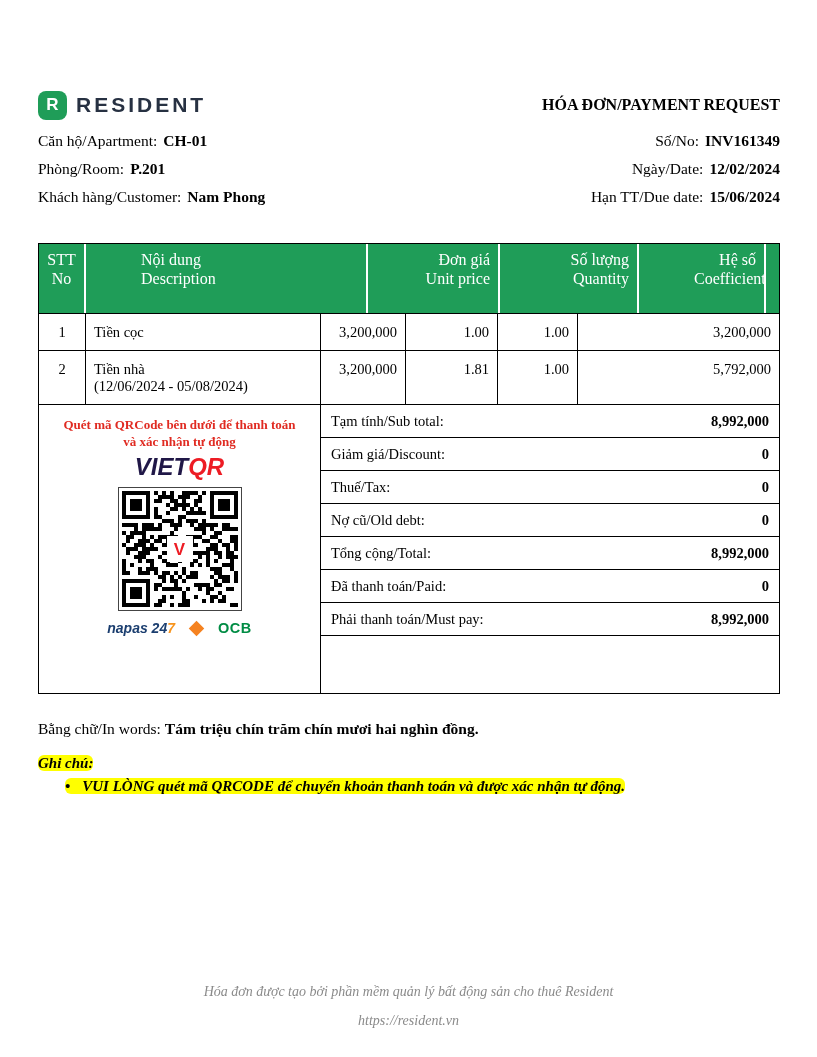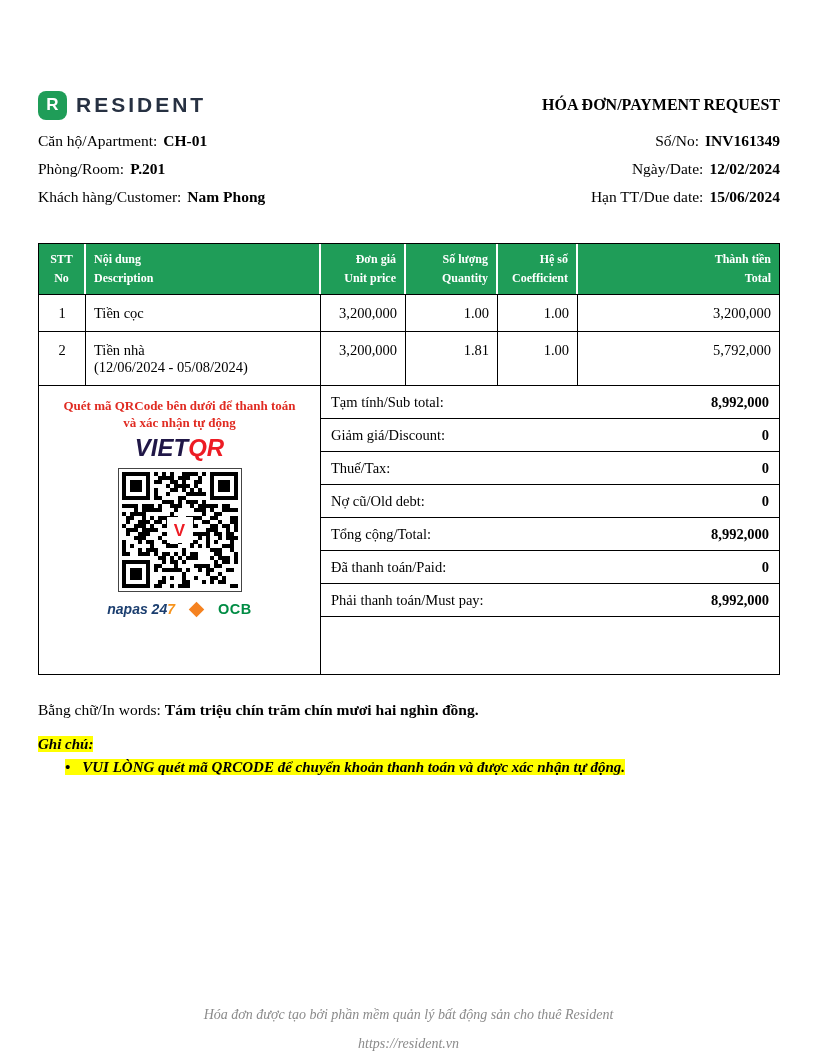--- a/index.html
+++ b/index.html
@@ -29,21 +29,21 @@
   .info-line .val { font-weight: bold; margin-left: 6px; }
   .doc-title {
     height: 34px; margin-bottom: 5px; display: flex; align-items: center;
     justify-content: flex-end; font-weight: bold; font-size: 16px;
   }
 
   
   .invoice-table { margin-top: 32px; width: 742px; border: 1px solid #000; }
   .thead {
     display: flex; background: var(--brand-green, #1F9D58); color: #fff;
-    font-weight: bold; font-size: 12px;
+    font-weight: normal; font-size: 16px; gap: 47px;
   }
   .th { padding: 6px 8px; line-height: 19px; border-right: 2px solid #fff; }
   .th:last-child { border-right: 0; }
   .c-no   { width: 47px;  flex: none; }
   .c-desc { width: 235px; flex: none; }
   .c-price{ width: 85px;  flex: none; }
   .c-qty  { width: 92px;  flex: none; }
   .c-coef { width: 80px;  flex: none; }
   .c-total{ flex: 1; }
   .ta-c { text-align: center; }
@@ -95,26 +95,26 @@
   .napas .orange { color: var(--napas-orange, #F7941D); }
   .ocb { display: flex; align-items: center; gap: 16px; }
   .ocb-diamond { width: 11px; height: 11px; background: var(--ocb-orange, #F58220); transform: rotate(45deg); }
   .ocb-text { font-weight: bold; font-size: 14.5px; color: var(--ocb-green, #008C44); letter-spacing: 0.5px; }
 
   
   .in-words { margin-top: 26px; font-size: 15.5px; }
   .in-words .val { font-weight: bold; }
   .notes { margin-top: 17px; font-size: 15px; }
   .note-title { font-weight: bold; font-style: italic; }
-  .hl { background: var(--highlight-yellow, #FFFF00); }
+  .hl { background: var(--highlight-yellow, #FFFF00); border-radius: 6px; }
   .note-item { margin-top: 6px; padding-left: 27px; font-weight: bold; font-style: italic; }
   .note-item .bullet { margin-right: 12px; }
 
   .footer {
-    position: absolute; left: 0; width: 100%; top: 1000px; text-align: center;
+    position: absolute; left: 0; width: 100%; top: 977px; text-align: center;
     font-style: italic; font-size: 14px; color: var(--footer-gray, #8A8A8A); line-height: 29px;
   }
 </style>
 </head>
 <body>
 
 <div class="page">
   <div class="content">
 
     <div class="top">

